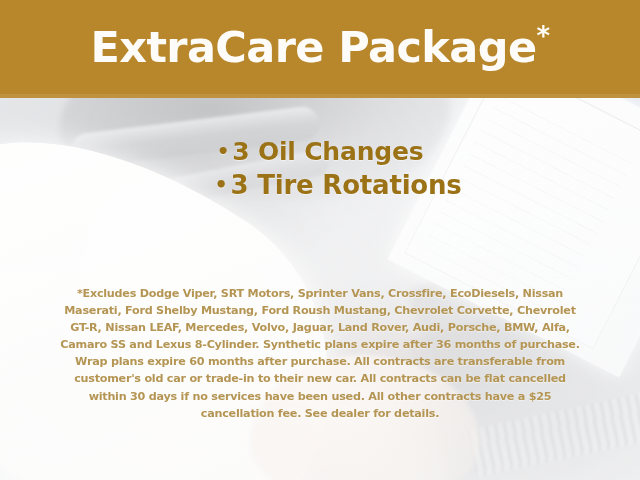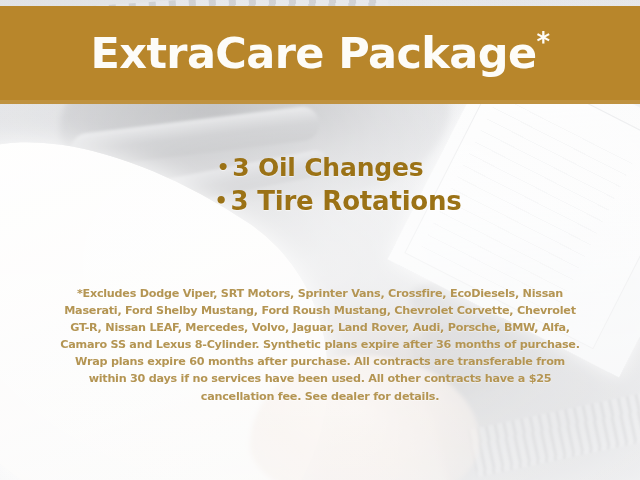--- a/index.html
+++ b/index.html
@@ -238,21 +238,20 @@
     position: absolute;
     left: 0;
     top: 0;
     width: 640px;
     height: 98px;
     background: #b8862b;
     display: flex;
     align-items: center;
     justify-content: center;
     box-sizing: border-box;
-    margin-top: 6px;
   }
   .header-band::after {
     content: "";
     position: absolute;
     left: 0;
     bottom: 0;
     width: 100%;
     height: 4px;
     background: rgba(255,255,255,0.10);
   }
@@ -275,21 +274,20 @@
     top: -2px;
   }
 
   
   .bullets {
     position: absolute;
     left: 0;
     top: 136px;
     width: 640px;
     text-align: center;
-    margin-top: 16px;
   }
   .bullet-line {
     color: #9b7216;
     font-family: "DejaVu Sans", sans-serif;
     font-weight: 700;
     letter-spacing: -0.2px;
     white-space: nowrap;
     text-shadow: 0 1px 1px rgba(255,255,255,0.55);
   }
   .bullet-line .dot {
@@ -352,17 +350,18 @@
     <div class="bullet-line bl-1"><span class="dot">•</span><span>3 Oil Changes</span></div>
     <div class="bullet-line bl-2"><span class="dot">•</span><span>3 Tire Rotations</span></div>
   </div>
 
   <div class="fineprint">
     <div>*Excludes Dodge Viper, SRT Motors, Sprinter Vans, Crossfire, EcoDiesels, Nissan</div>
     <div>Maserati, Ford Shelby Mustang, Ford Roush Mustang, Chevrolet Corvette, Chevrolet</div>
     <div>GT-R, Nissan LEAF, Mercedes, Volvo, Jaguar, Land Rover, Audi, Porsche, BMW, Alfa,</div>
     <div>Camaro SS and Lexus 8-Cylinder. Synthetic plans expire after 36 months of purchase.</div>
     <div>Wrap plans expire 60 months after purchase. All contracts are transferable from</div>
+    <div>customer's old car or trade-in to their new car. All contracts can be flat cancelled</div>
     <div>within 30 days if no services have been used. All other contracts have a $25</div>
     <div>cancellation fee. See dealer for details.</div>
   </div>
 
 </div>
 
 </body></html>

